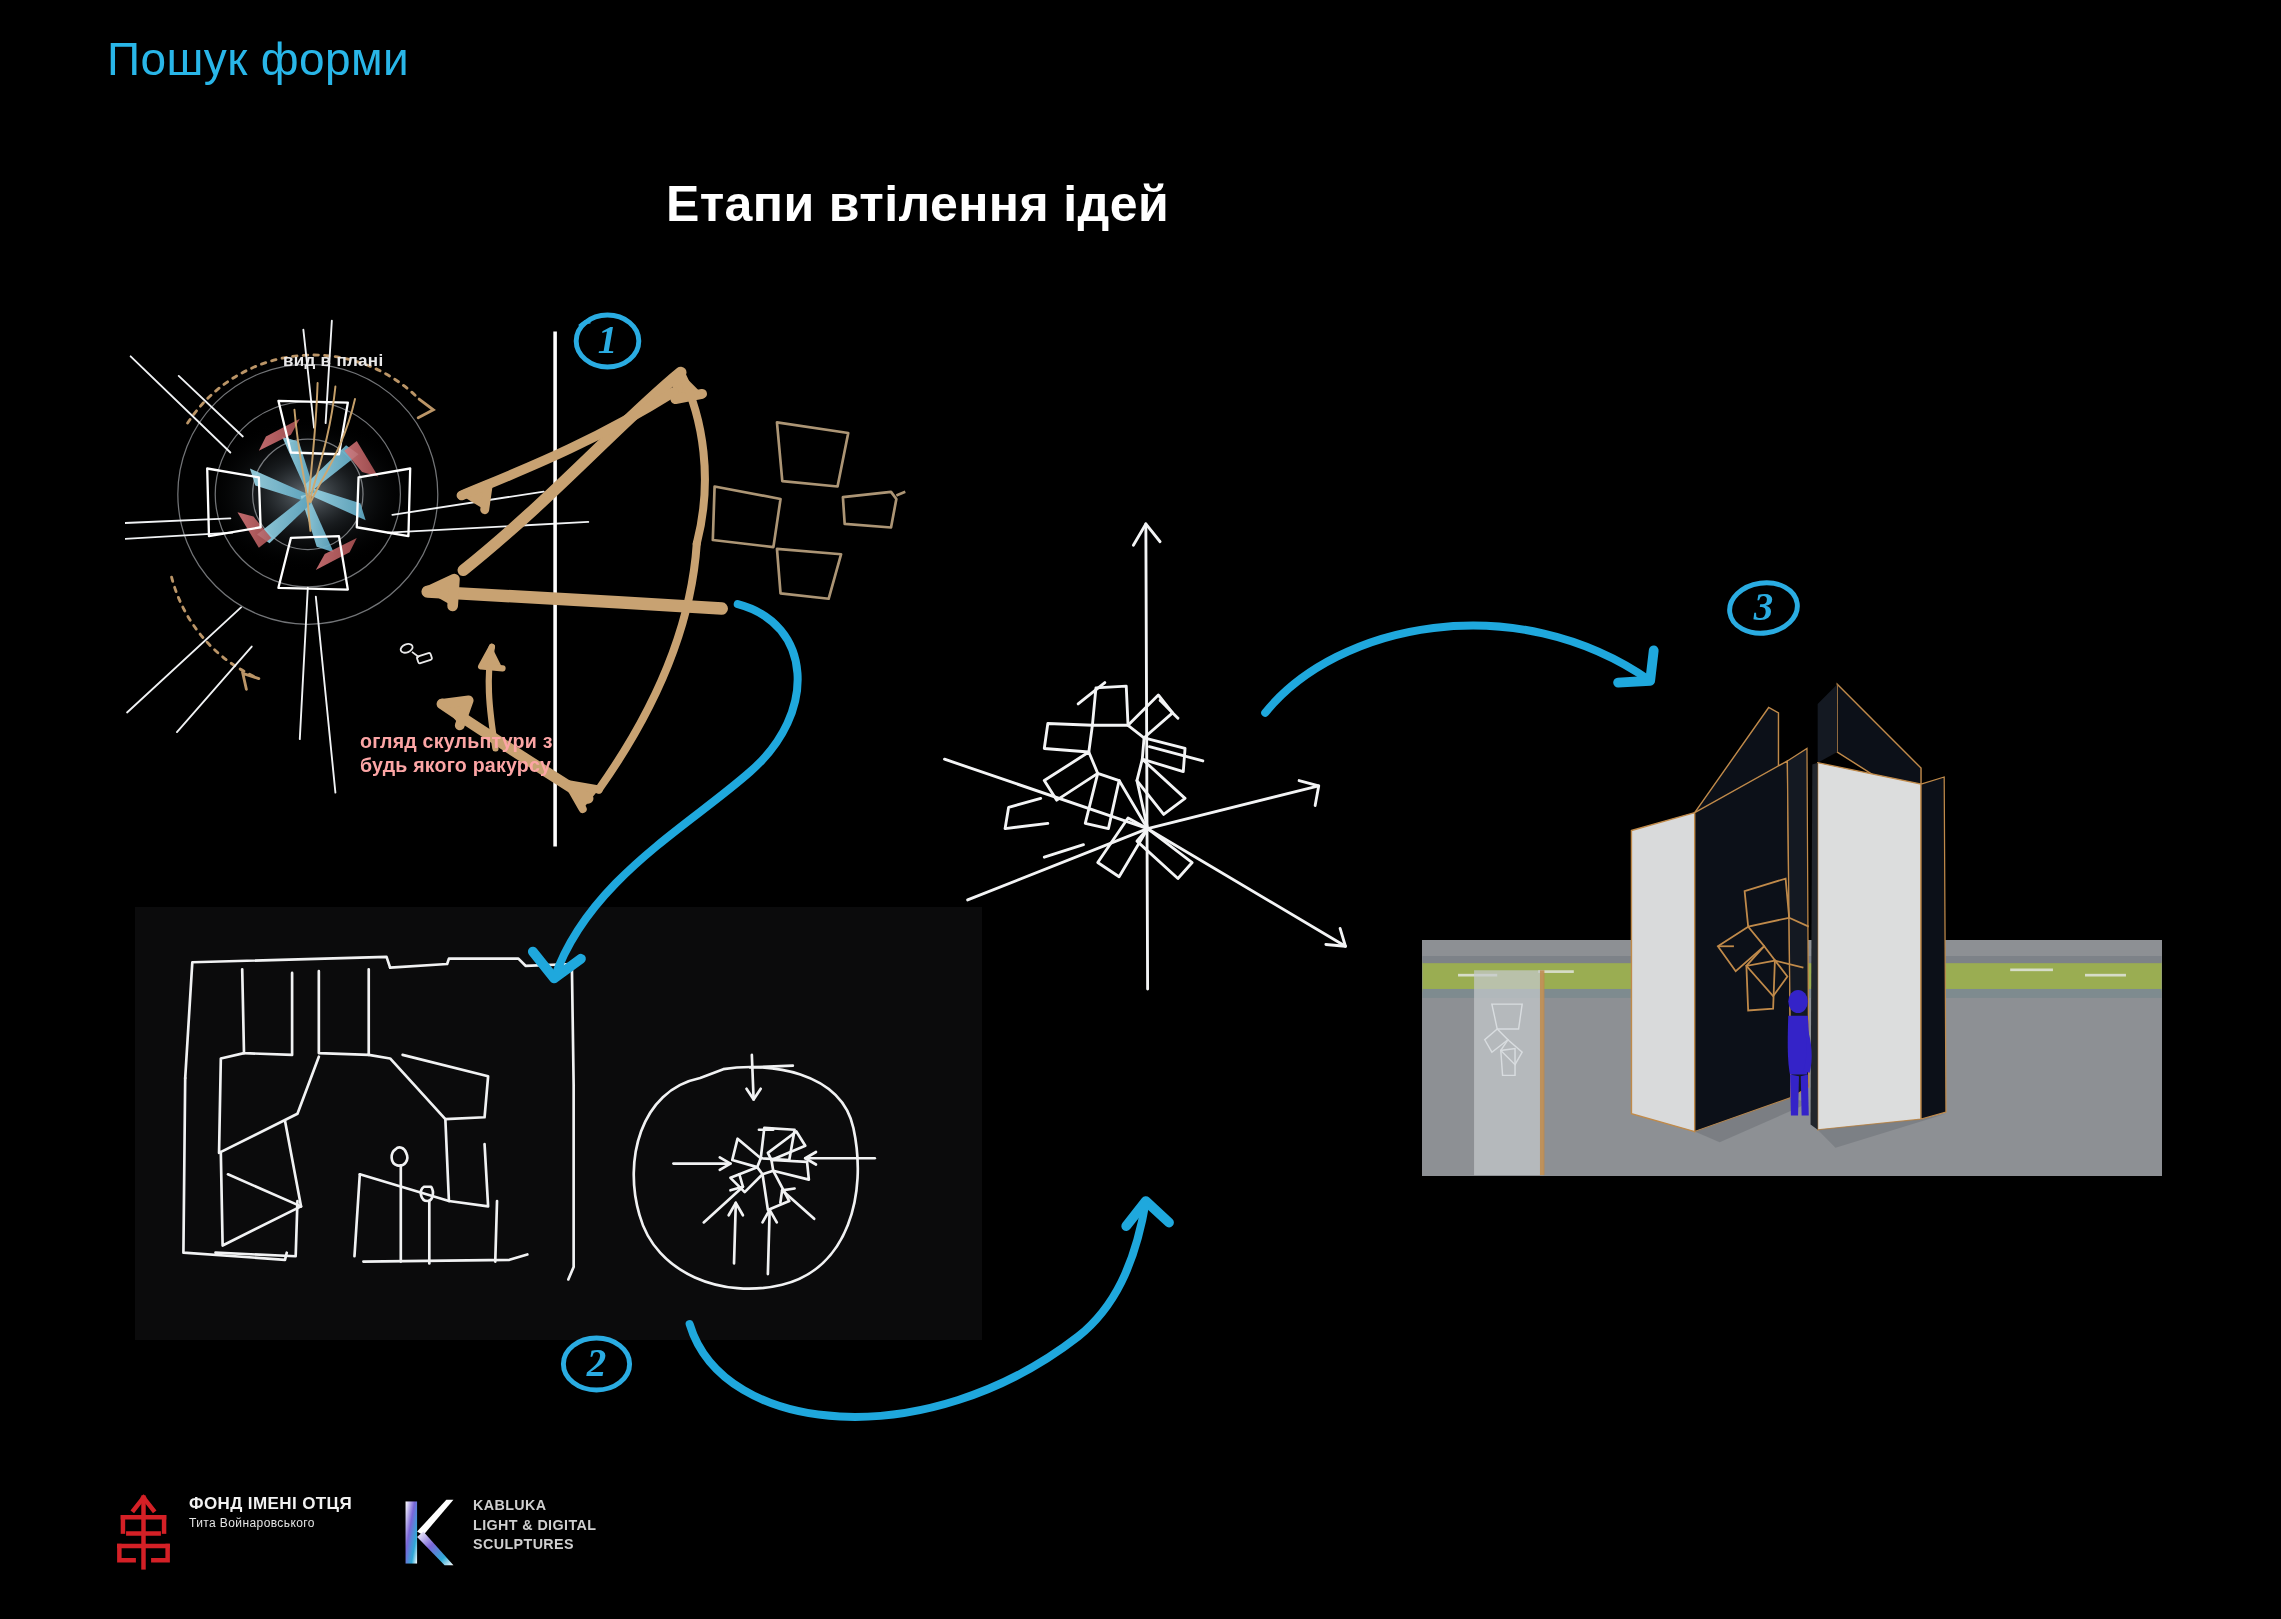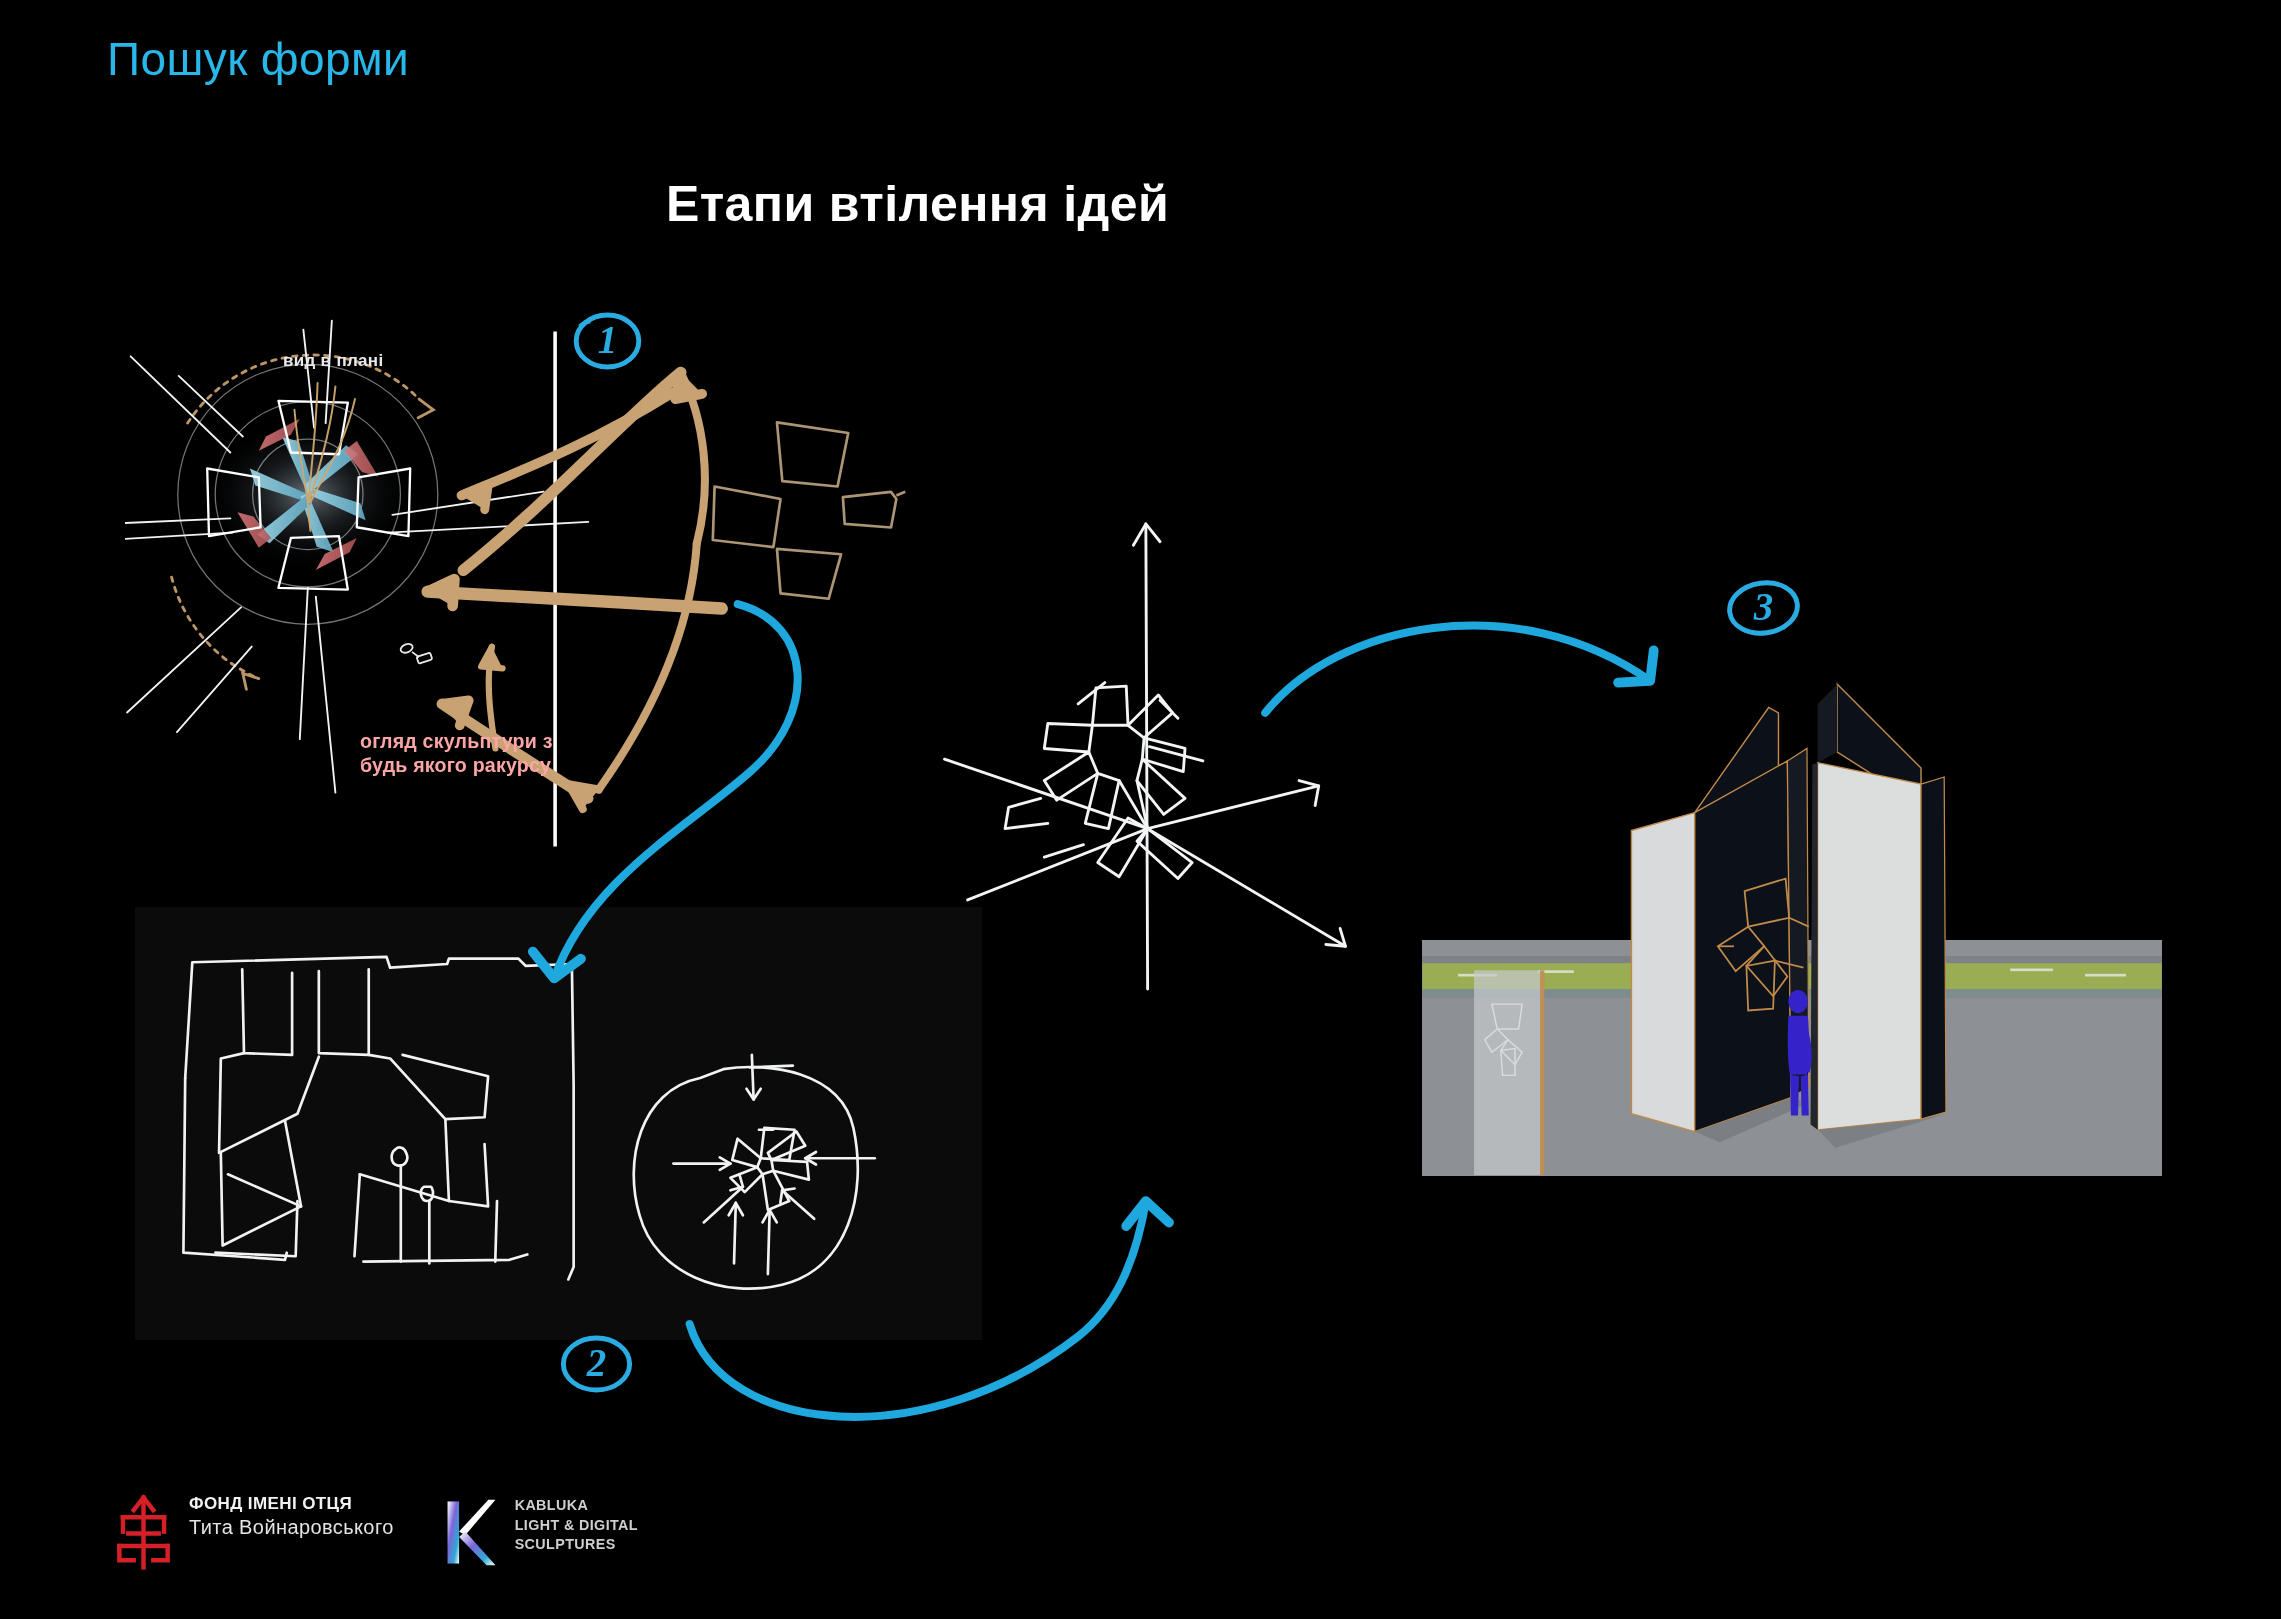--- a/index.html
+++ b/index.html
@@ -58,21 +58,21 @@
   #label-any-angle{ left:360px; top:729px; }
 
   
   #footer{ position:absolute; left:114px; bottom:48px; display:flex; align-items:center; gap:50px; }
   .logo-block{ display:flex; align-items:flex-start; gap:16px; }
   .logo-text{ font-size:0; }
   .logo-text .l1, .logo-text .l2, .logo-text .l3{
     display:block; letter-spacing:0.4px; white-space:nowrap;
   }
   #fund-logo-text .l1{ font-size:17px; font-weight:700; color:#f2f2f2; }
-  #fund-logo-text .l2{ font-size:20px; font-weight:400; color:#e4e4e4; margin-top:1.8px; }
+  #fund-logo-text .l2{ font-size:12px; font-weight:400; color:#e4e4e4; margin-top:1.8px; }
   #kabluka-logo-text .l1,
   #kabluka-logo-text .l2,
   #kabluka-logo-text .l3{ font-size:14.3px; font-weight:700; color:#cfcfcf; line-height:1.38; }
 
   .svg-icon{ display:block; }
 </style>
 </head>
 <body>
 
 <div id="slide">

